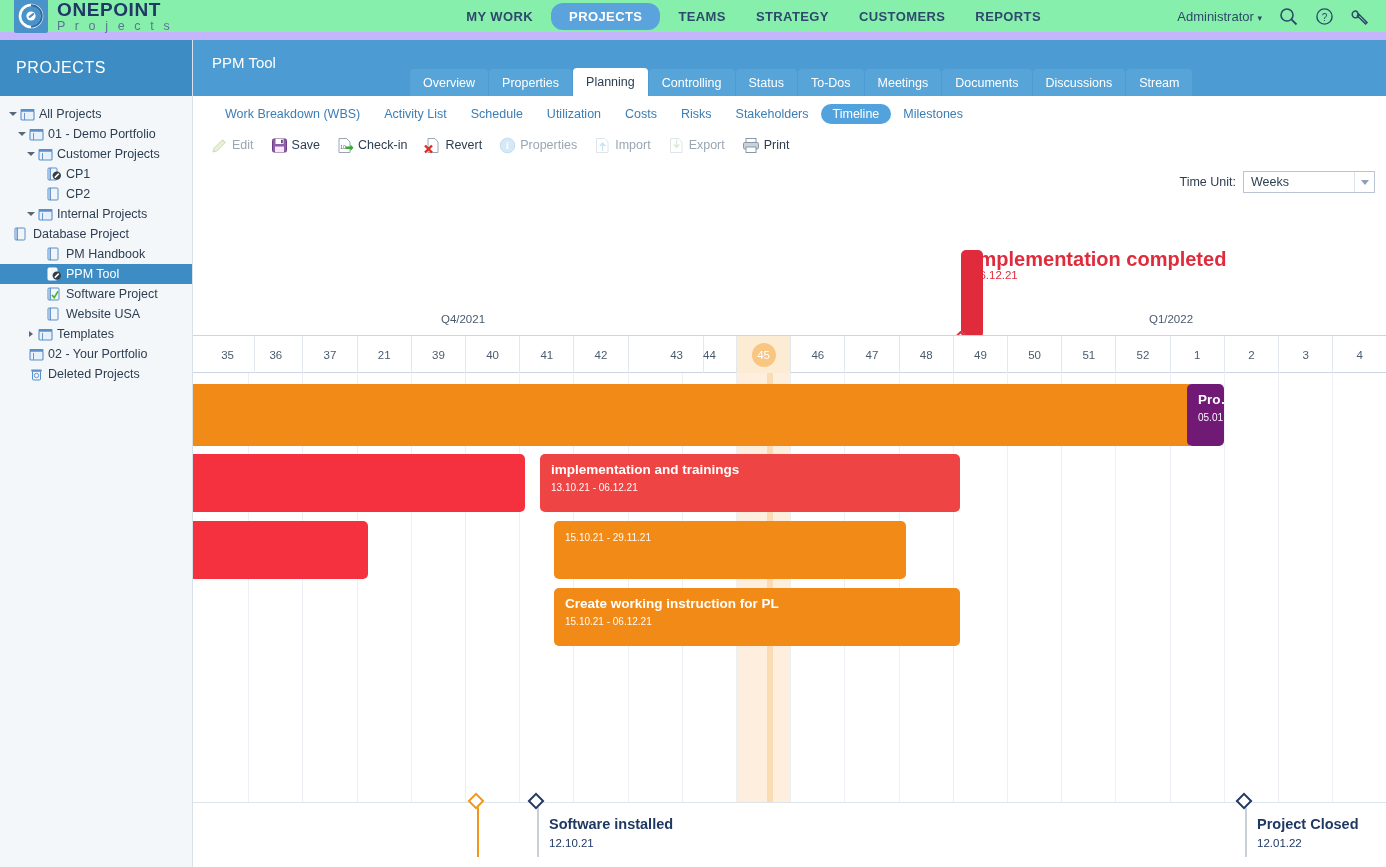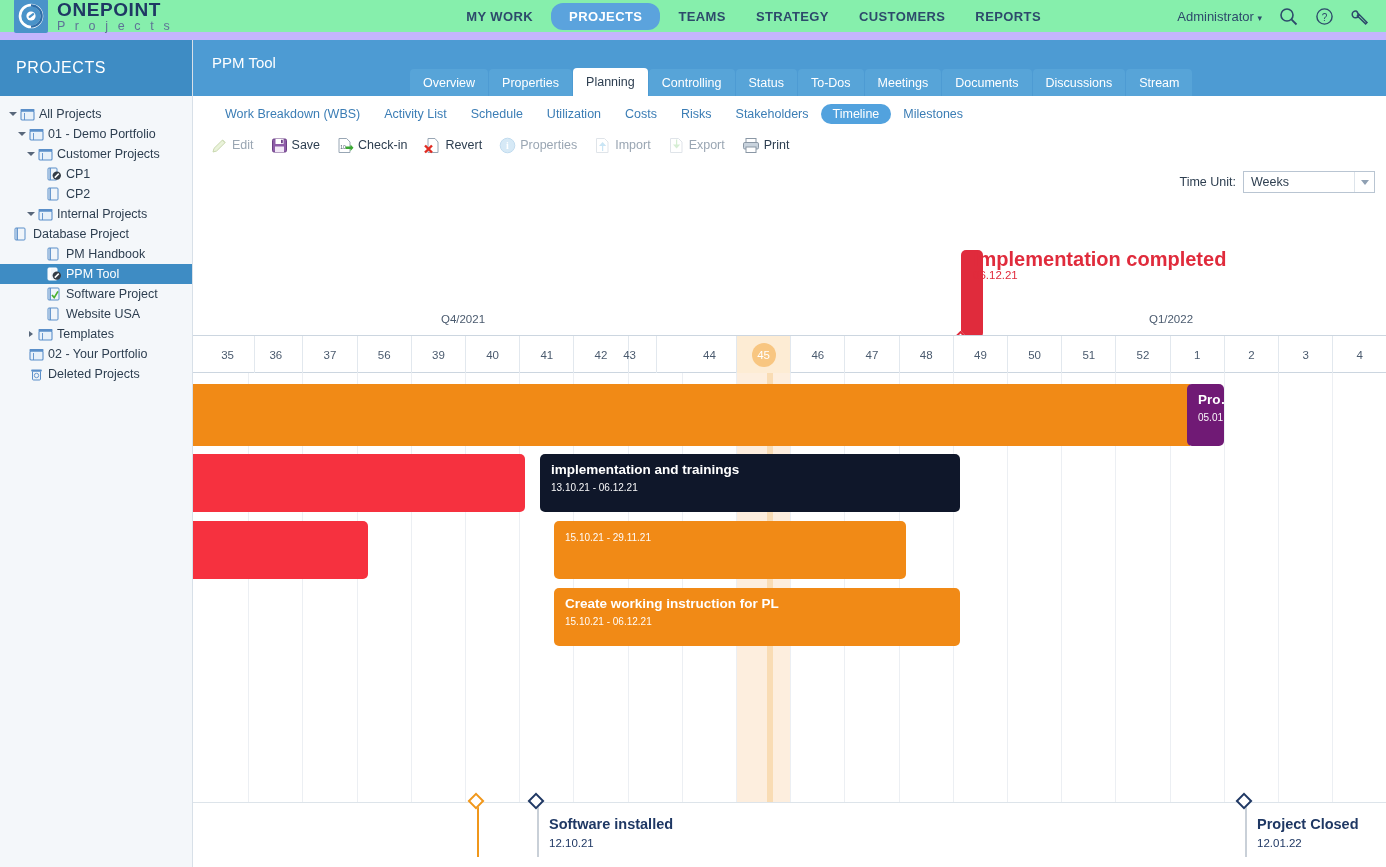--- a/index.html
+++ b/index.html
@@ -516,35 +516,35 @@
           <div class="wk" style="left: 8px; width: 54.2px;">
             <span>35</span>
           </div>
           <div class="wk" style="left: 56.2px; width: 54.2px;">
             <span>36</span>
           </div>
           <div class="wk" style="left: 110.4px; width: 54.2px;">
             <span>37</span>
           </div>
           <div class="wk" style="left: 164.6px; width: 54.2px;">
-            <span>56</span>
+            <span>21</span>
           </div>
           <div class="wk" style="left: 218.8px; width: 54.2px;">
             <span>39</span>
           </div>
           <div class="wk" style="left: 273px; width: 54.2px;">
             <span>40</span>
           </div>
           <div class="wk" style="left: 327.2px; width: 54.2px;">
             <span>41</span>
           </div>
           <div class="wk" style="left: 381.4px; width: 54.2px;">
             <span>42</span>
           </div>
-          <div class="wk" style="left: 410px; width: 54.2px; text-align: center;">
+          <div class="wk" style="left: 457px; width: 54.2px; text-align: center;">
             <span>43</span>
           </div>
           <div class="wk" style="left: 489.8px; width: 54.2px;">
             <span>44</span>
           </div>
           <div class="wk cur" style="left: 544px; width: 54.2px;">
             <span>45</span>
           </div>
           <div class="wk" style="left: 598.2px; width: 54.2px;">
             <span>46</span>
@@ -608,21 +608,21 @@
       <div class="rows" id="rows">
           <div class="bar plain" style="left: -203px; width: 1200px; top: 11px; height: 62px; background: rgb(241, 138, 22);"></div>
           <div class="bar" style="left: 994px; width: 37px; top: 11px; height: 62px; background: #701a75;">
             <div class="bt">Pro…</div>
             <div class="bd">05.01….</div>
           </div>
           <div class="bar" style="left: -313px; width: 645px; top: 81px; height: 58px; background: rgb(246, 49, 63);">
             <div class="bt">dor selection and order</div>
             <div class="bd">.21 - 11.10.21</div>
           </div>
-          <div class="bar" style="left: 347px; width: 420px; top: 81px; height: 58px; background: #0f172a;">
+          <div class="bar" style="left: 347px; width: 420px; top: 81px; height: 58px; background: #ef4444;">
             <div class="bt">implementation and trainings</div>
             <div class="bd">13.10.21 - 06.12.21</div>
           </div>
           <div class="bar" style="left: -313px; width: 488px; top: 148px; height: 58px; background: rgb(246, 49, 63);">
             <div class="bt">ofs of concept</div>
             <div class="bd">.21 - 20.09.21</div>
           </div>
           <div class="bar" style="left: 361px; width: 352px; top: 148px; height: 58px; background: rgb(241, 138, 22);">
             <div class="bd">15.10.21 - 29.11.21</div>
           </div>

